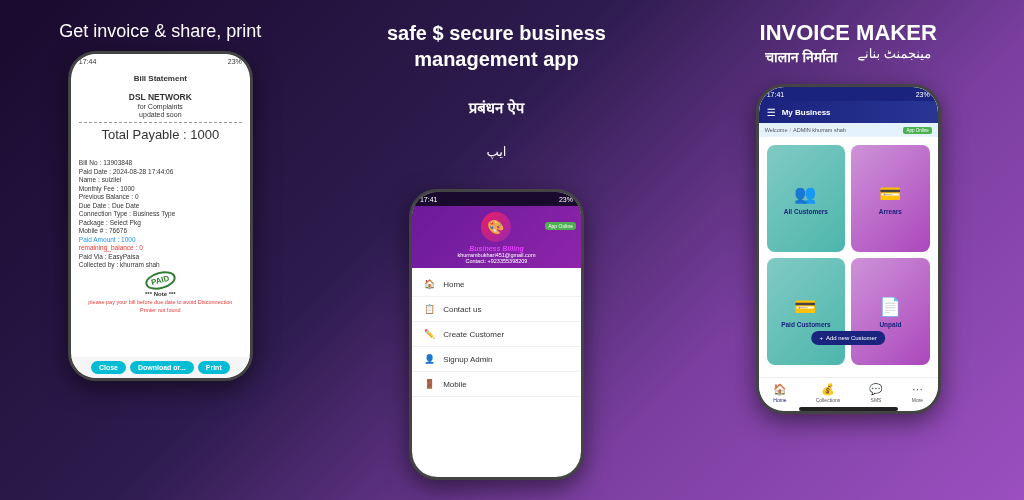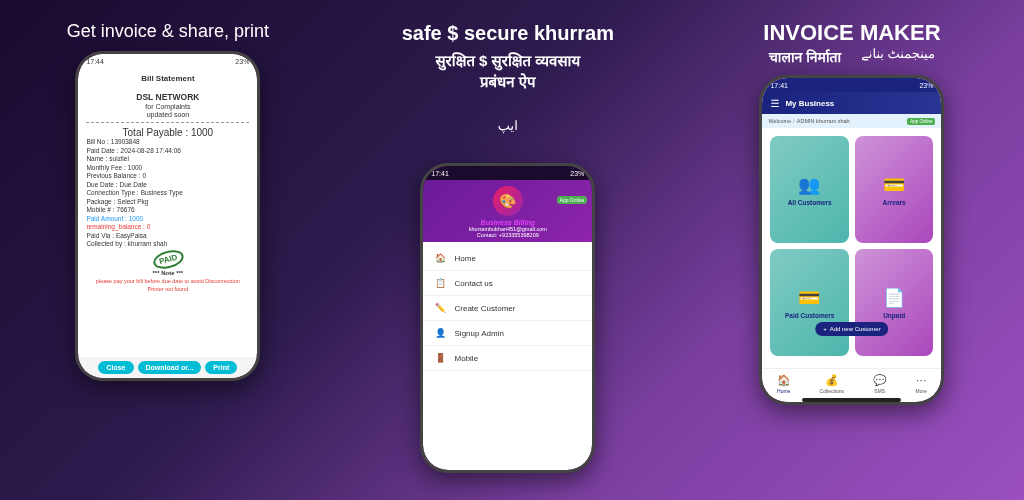--- a/index.html
+++ b/index.html
@@ -20,34 +20,34 @@
       height: 100%;
       padding: 10px 0;
     }
 
     
     .section {
       display: flex;
       flex-direction: column;
       align-items: center;
       flex: 1;
-      padding: 10px 16px;
+      padding: 10px 5px;
     }
 
     .section-title {
       color: white;
       font-size: 18px;
       text-align: center;
       margin-bottom: 8px;
       line-height: 1.3;
     }
 
     
     .phone-frame {
-      background: #701a75;
+      background: #a3a3a3;
       border-radius: 28px;
       border: 3px solid #444;
       overflow: hidden;
       position: relative;
       box-shadow: 0 8px 24px rgba(0,0,0,0.5);
     }
 
     .phone-frame-1 {
       width: 185px;
       height: 330px;
@@ -117,22 +117,22 @@
       margin-bottom: 1px;
     }
 
     .bill-divider {
       border-top: 1px dashed #999;
       margin: 4px 0;
     }
 
     .bill-total {
       text-align: center;
-      font-size: 10px;
-      margin-bottom: 0;
+      font-size: 13px;
+      margin-bottom: 17px;
     }
 
     .bill-row {
       display: flex;
       margin-bottom: 1.5px;
       font-size: 6.5px;
     }
 
     .bill-row .label { color: #333; }
     .bill-row .value { color: #333; margin-left: 2px; }
@@ -588,24 +588,25 @@
           <button class="bill-btn btn-close">Close</button>
           <button class="bill-btn btn-download">Download or...</button>
           <button class="bill-btn btn-print">Print</button>
         </div>
       </div>
     </div>
   </div>
 
   <div class="middle-section">
     <div class="mid-text-main">
-      <span>safe $ secure khurram</span><br>
+      <span>safe $ secure business</span><br>
+      <span>management  app</span>
     </div>
     <div class="mid-text-hindi">
-      <span>सुरक्षित $ सुरक्षित व्यवसाय</span><br>
+      <br>
       <span>प्रबंधन ऐप</span>
     </div>
     <div class="mid-text-urdu">
       <br>
       <span>ایپ</span>
     </div>
 
     <div class="phone-frame phone-frame-2 relative">
       <div class="phone2-screen">
         <div class="status-bar" style="background:#1a0a2e; color:white;">
@@ -642,21 +643,21 @@
           </div>
         </div>
       </div>
     </div>
   </div>
 
   <div class="right-section">
     <div class="right-title-en">
       <span>INVOICE MAKER</span>
     </div>
-    <div style="display:flex; gap:20px; align-items:center; margin-bottom:6px;">
+    <div style="display:flex; gap:20px; align-items:center; margin-bottom:15px;">
       <div class="right-title-hindi">चालान निर्माता</div>
       <div class="right-title-urdu">مینجمنٹ بنانے</div>
     </div>
 
     <div class="phone-frame phone-frame-3 relative">
       <div class="phone3-screen">
 
         <div class="status-bar" style="background:#1a237e; color:white;">
           <span>17:41</span>
           <span>23%</span>

